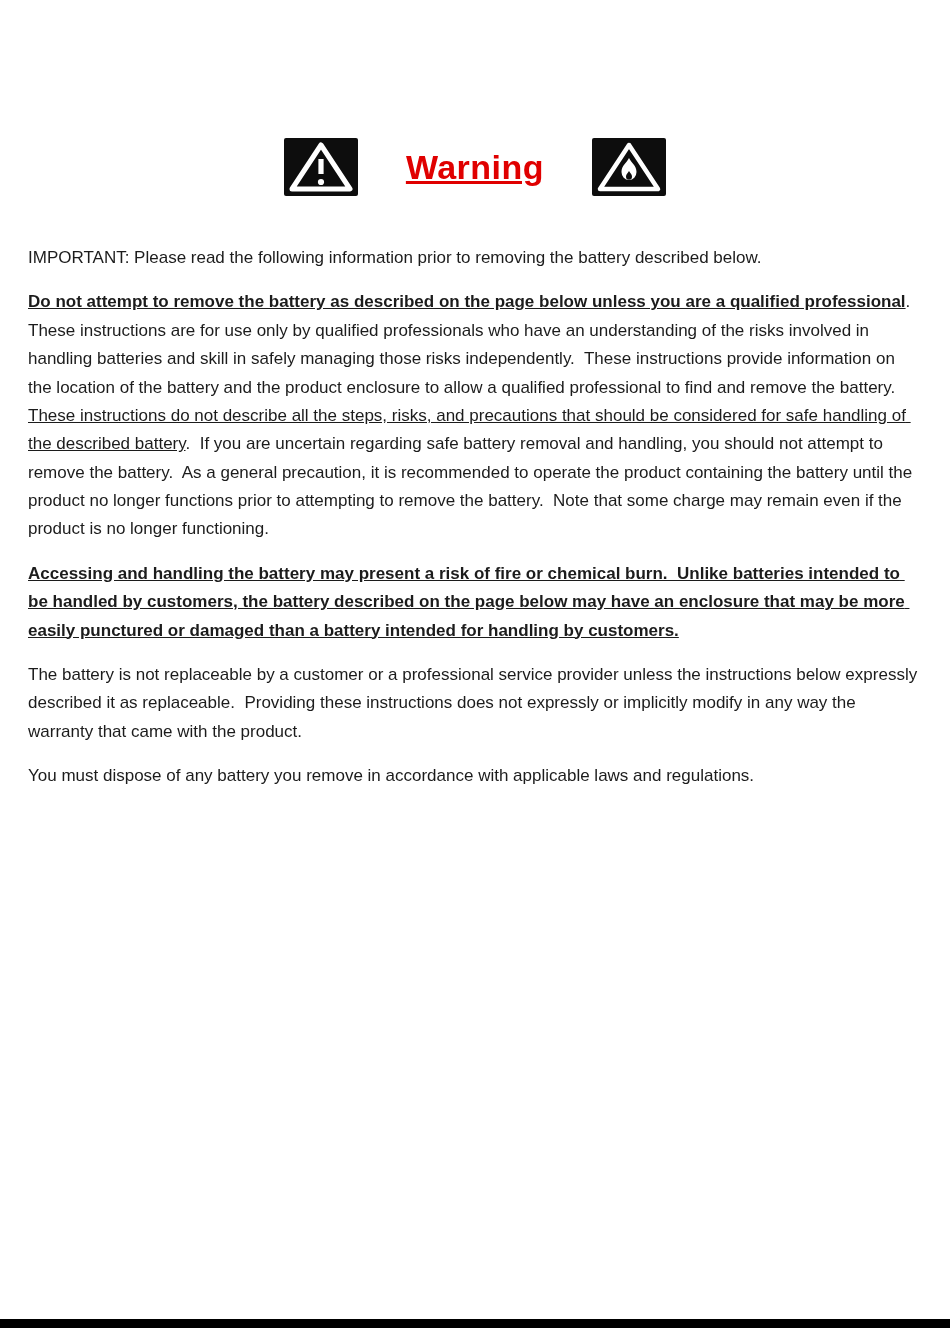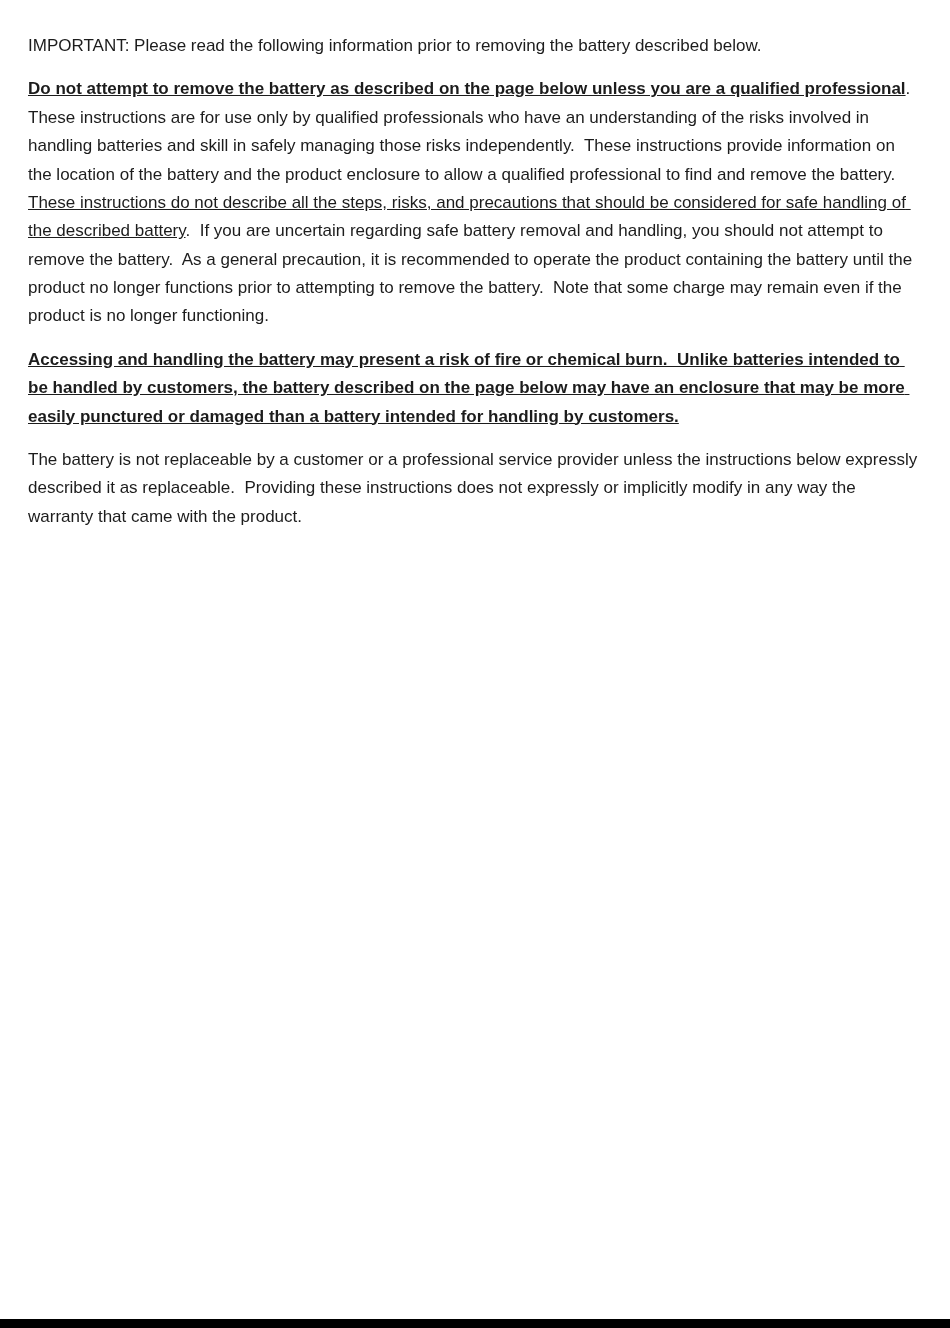--- a/index.html
+++ b/index.html
@@ -35,40 +35,61 @@
     letter-spacing: 0.5px;
   }
   .content {
     padding: 32px 28px 0 28px;
     font-size: 17px;
     line-height: 1.67;
   }
   .content p {
     margin-bottom: 15px;
     white-space: pre-wrap;
+    margin-top: 16px;
   }
   .bu { font-weight: 700; text-decoration: underline; }
   .u  { text-decoration: underline; }
   .footer-bar {
     position: absolute;
     left: 0;
     bottom: 0;
     width: 100%;
     height: 9px;
     background: #000000;
   }
 </style>
 </head>
 <body>
 
 <div class="page">
 
+  <div class="header">
+    <span class="icon-box">
+      <svg viewBox="0 0 74 58" xmlns="http://www.w3.org/2000/svg">
+        <rect x="0" y="0" width="74" height="58" rx="2" fill="#0d0d0d"></rect>
+        <path d="M37 7 L66 51 L8 51 Z" fill="#0d0d0d" stroke="#ffffff" stroke-width="5" stroke-linejoin="round"></path>
+        <rect x="34.4" y="21" width="5.2" height="15" fill="#ffffff"></rect>
+        <circle cx="37" cy="44" r="3.1" fill="#ffffff"></circle>
+      </svg>
+    </span>
+    <h1 class="title">Warning</h1>
+    <span class="icon-box">
+      <svg viewBox="0 0 74 58" xmlns="http://www.w3.org/2000/svg">
+        <rect x="0" y="0" width="74" height="58" rx="2" fill="#0d0d0d"></rect>
+        <path d="M37 7 L66 51 L8 51 Z" fill="#0d0d0d" stroke="#ffffff" stroke-width="4.5" stroke-linejoin="round"></path>
+        <path d="M37 20 c2.5 5 7.5 7.5 7.5 14 a7.5 8 0 0 1 -15 0 c0 -6.5 5 -9 7.5 -14 z" fill="#ffffff"></path>
+        <path d="M37 33 c1.2 2.2 3 3.2 3 5.6 a3 3.2 0 0 1 -6 0 c0 -2.4 1.8 -3.4 3 -5.6 z" fill="#0d0d0d"></path>
+      </svg>
+    </span>
+  </div>
 
   <div class="content">
     <p>IMPORTANT: Please read the following information prior to removing the battery described below.</p>
     <p><span class="bu">Do not attempt to remove the battery as described on the page below unless you are a qualified professional</span><span>.  These instructions are for use only by qualified professionals who have an understanding of the risks involved in handling batteries and skill in safely managing those risks independently.  These instructions provide information on the location of the battery and the product enclosure to allow a qualified professional to find and remove the battery.  </span><span class="u">These instructions do not describe all the steps, risks, and precautions that should be considered for safe handling of the described battery</span><span>.  If you are uncertain regarding safe battery removal and handling, you should not attempt to remove the battery.  As a general precaution, it is recommended to operate the product containing the battery until the product no longer functions prior to attempting to remove the battery.  Note that some charge may remain even if the product is no longer functioning.</span></p>
     <p><span class="bu">Accessing and handling the battery may present a risk of fire or chemical burn.  Unlike batteries intended to be handled by customers, the battery described on the page below may have an enclosure that may be more easily punctured or damaged than a battery intended for handling by customers.</span></p>
     <p>The battery is not replaceable by a customer or a professional service provider unless the instructions below expressly described it as replaceable.  Providing these instructions does not expressly or implicitly modify in any way the warranty that came with the product.</p>
+    <p>You must dispose of any battery you remove in accordance with applicable laws and regulations.</p>
   </div>
 
   <div class="footer-bar"></div>
 
 </div>
 
 </body></html>

